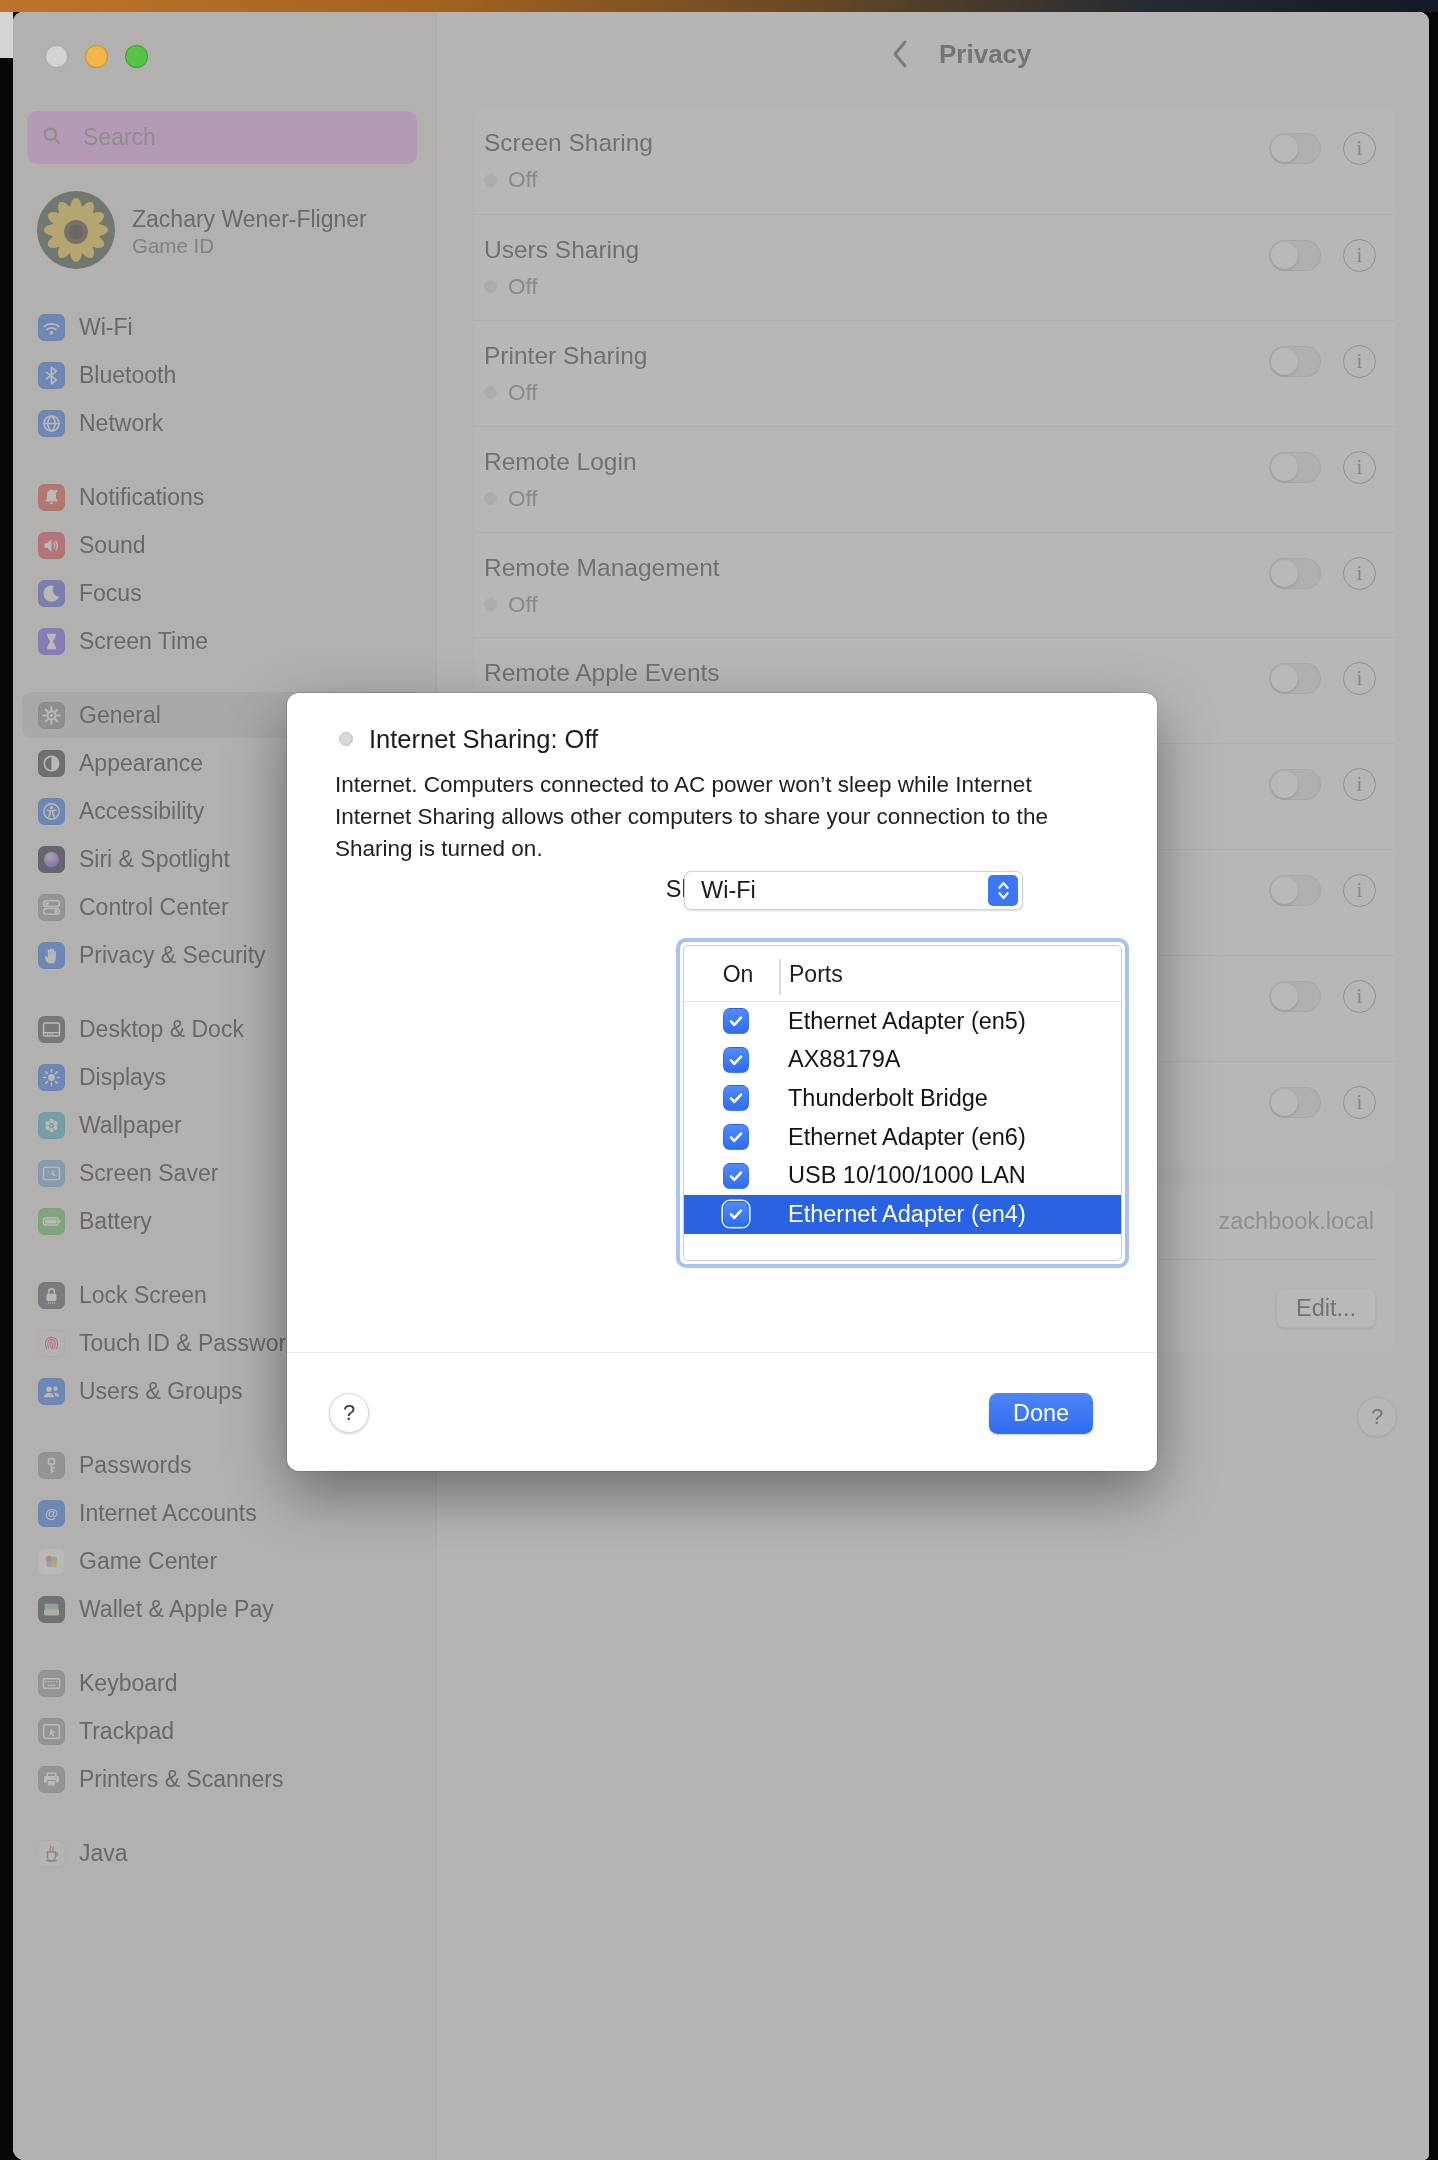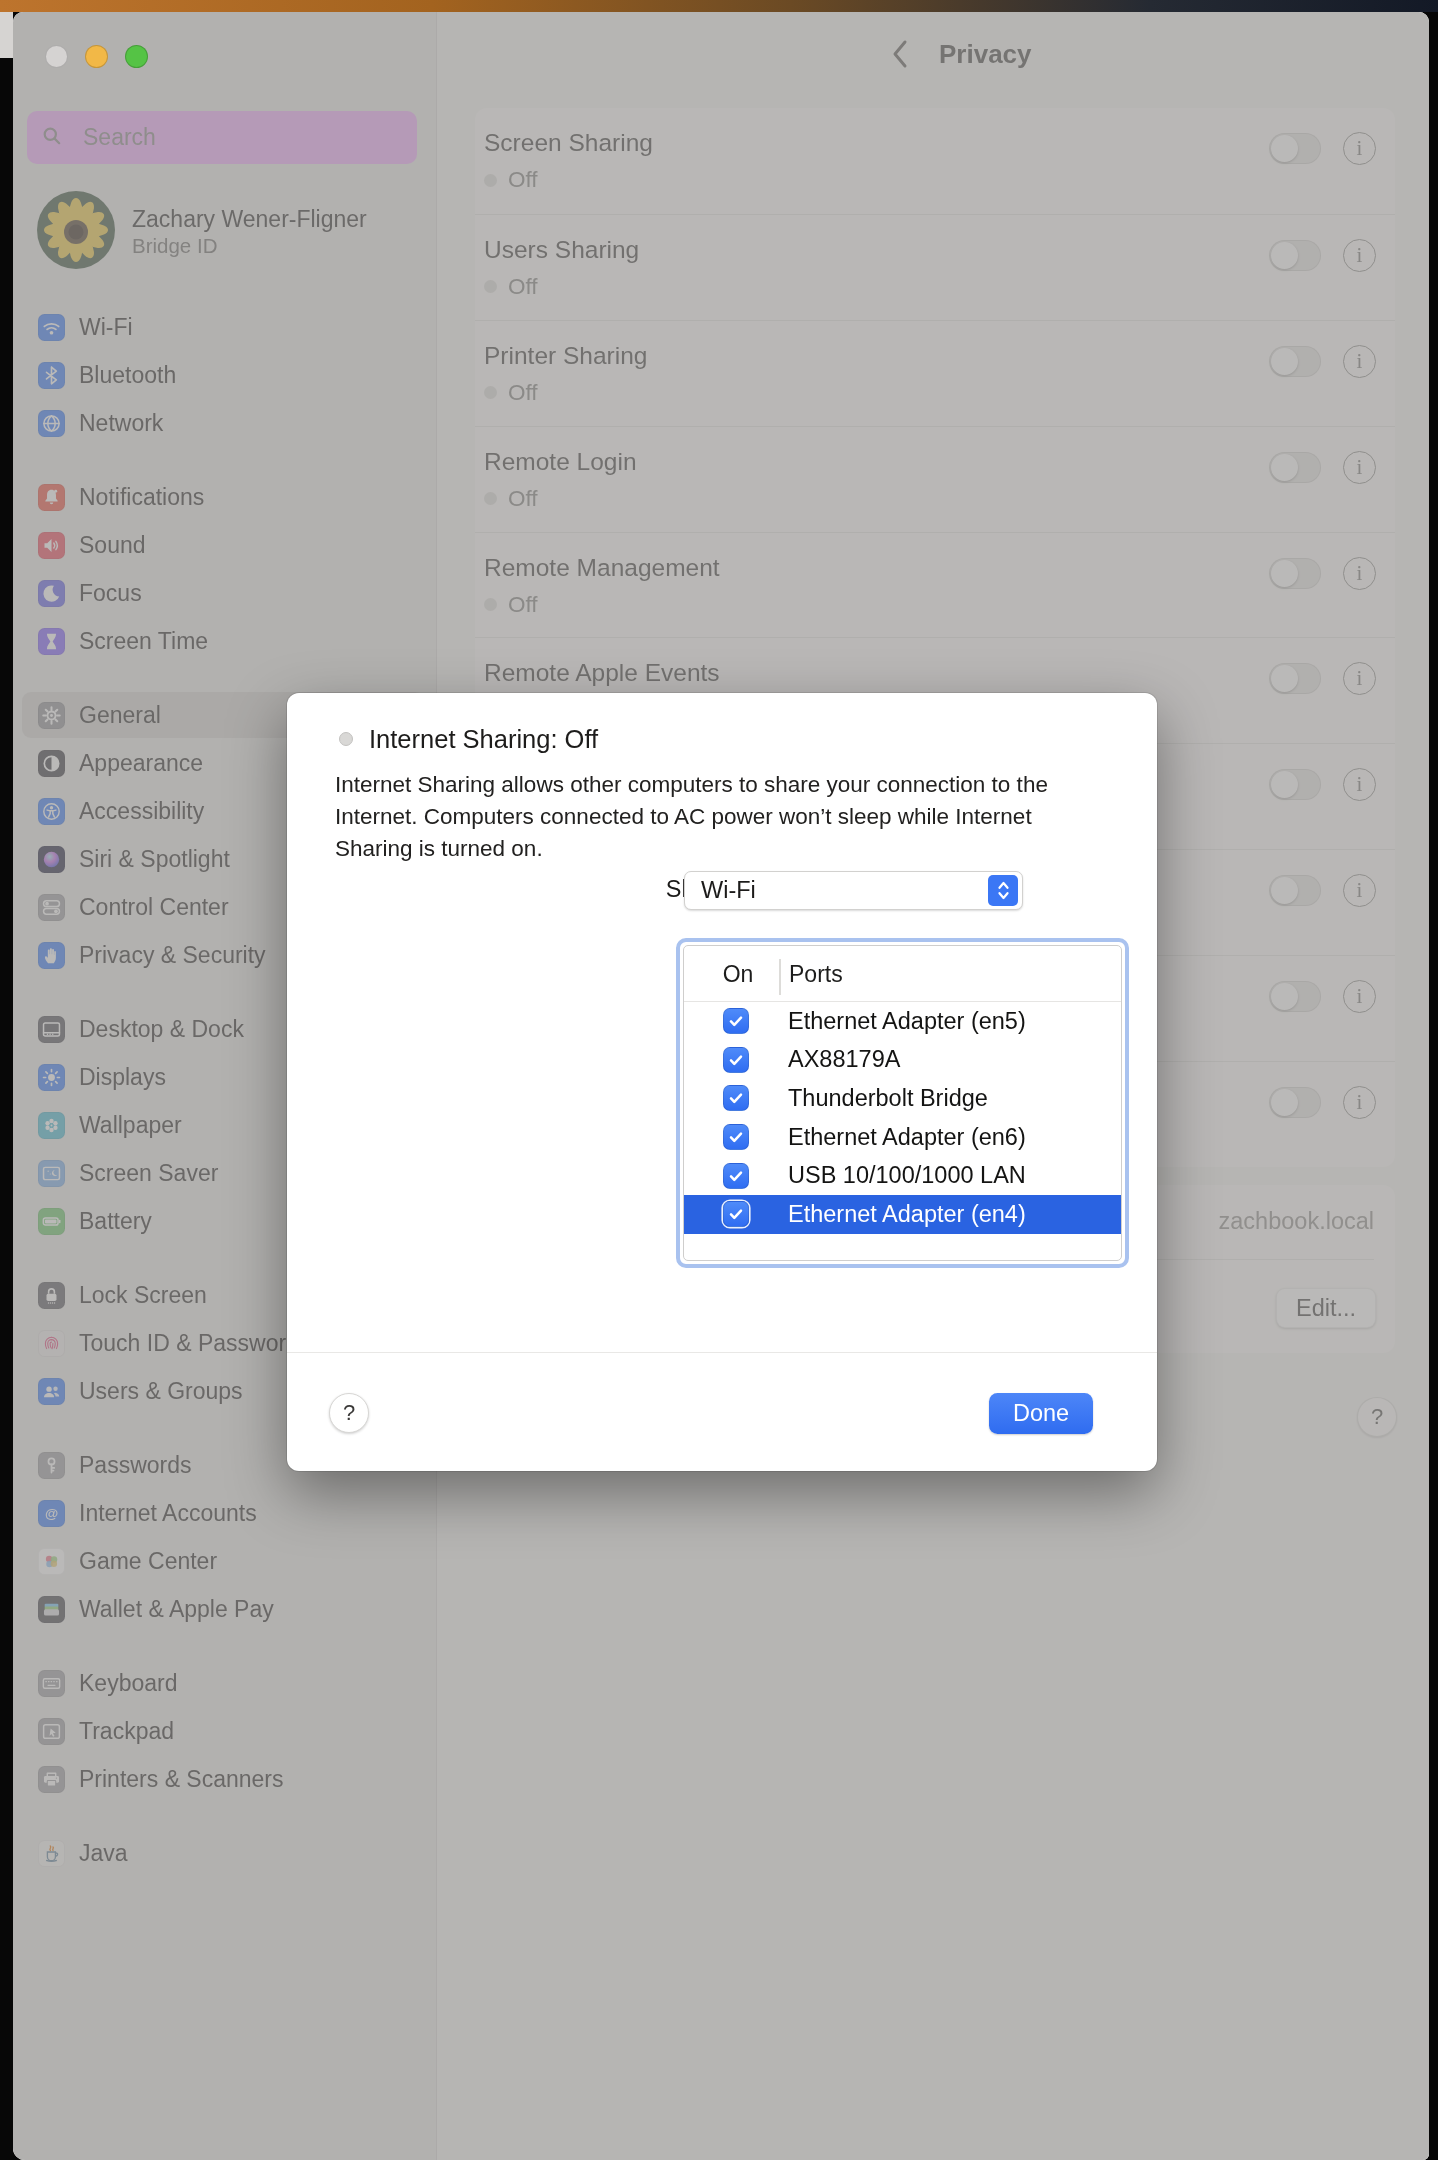--- a/index.html
+++ b/index.html
@@ -149,21 +149,21 @@
                 <ellipse cx="39" cy="21" rx="6.5" ry="14" transform="rotate(240 39 39)"></ellipse>
                 <ellipse cx="39" cy="21" rx="6.5" ry="14" transform="rotate(270 39 39)"></ellipse>
                 <ellipse cx="39" cy="21" rx="6.5" ry="14" transform="rotate(300 39 39)"></ellipse>
                 <ellipse cx="39" cy="21" rx="6.5" ry="14" transform="rotate(330 39 39)"></ellipse>
               </g>
               <circle cx="39" cy="41" r="12" fill="#4A3A28"></circle>
               <circle cx="39" cy="41" r="7.5" fill="#2E2318"></circle>
             </svg></span>
         <span>
           <div class="profile-name">Zachary Wener-Fligner</div>
-          <div class="profile-sub">Bridge ID</div>
+          <div class="profile-sub">Game ID</div>
         </span>
       </div>
 
       <nav class="nav" id="nav">
           <div class="nav-group">
             <div class="nav-item">
               <span class="tile" style="background:#3478F6">
                 <svg width="21" height="21" viewBox="0 0 24 24">
                   <g fill="none" stroke="#fff" stroke-linecap="round" stroke-linejoin="round" stroke-width="2">
                     <path d="M3.8 10.8a12.5 12.5 0 0 1 16.4 0"></path>
@@ -647,22 +647,22 @@
       <span class="tl" id="tlClose" style="background: rgb(213, 211, 210);"></span>
       <span class="tl" id="tlMin" style="background: rgb(242, 184, 71);"></span>
       <span class="tl" id="tlZoom" style="background: rgb(85, 195, 69);"></span>
     </div>
   </div>
 
   <div class="dialog">
     <div class="dlg-dot"></div>
     <div class="dlg-title">Internet Sharing: Off</div>
     <div class="dlg-desc" id="dlgDesc">
+        <div>Internet. Computers connected to AC power won’t sleep while Internet</div>
         <div>Internet Sharing allows other computers to share your connection to the</div>
-        <div>Internet. Computers connected to AC power won’t sleep while Internet</div>
         <div>Sharing is turned on.</div>
       </div>
 
     <div class="dlg-label lbl1">Share your connection from:</div>
     <div class="popup">
       <span class="popup-value">Wi-Fi</span>
       <span class="popup-cap">
         <svg width="13" height="21" viewBox="0 0 13 21">
             <g fill="none" stroke="#fff" stroke-width="2.2" stroke-linecap="round" stroke-linejoin="round">
               <path d="M2.5 7.8L6.5 3l4 4.8"></path>

